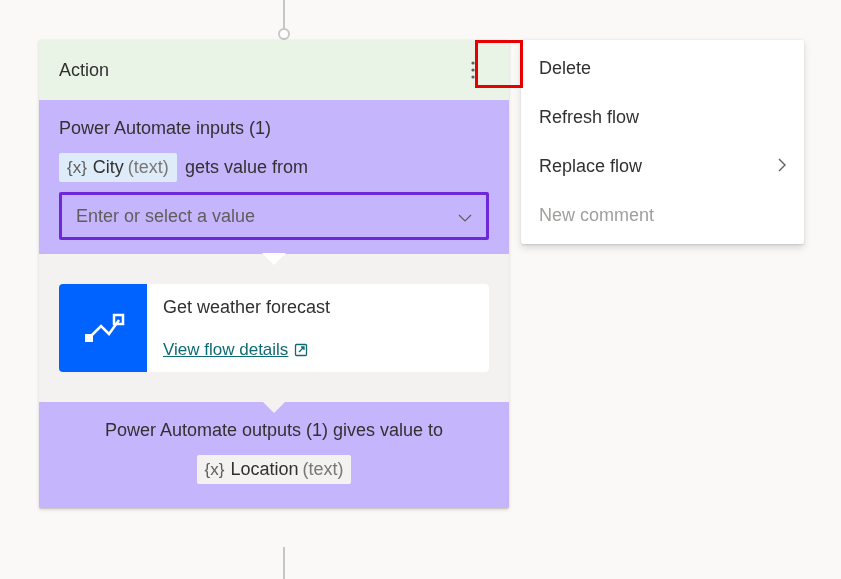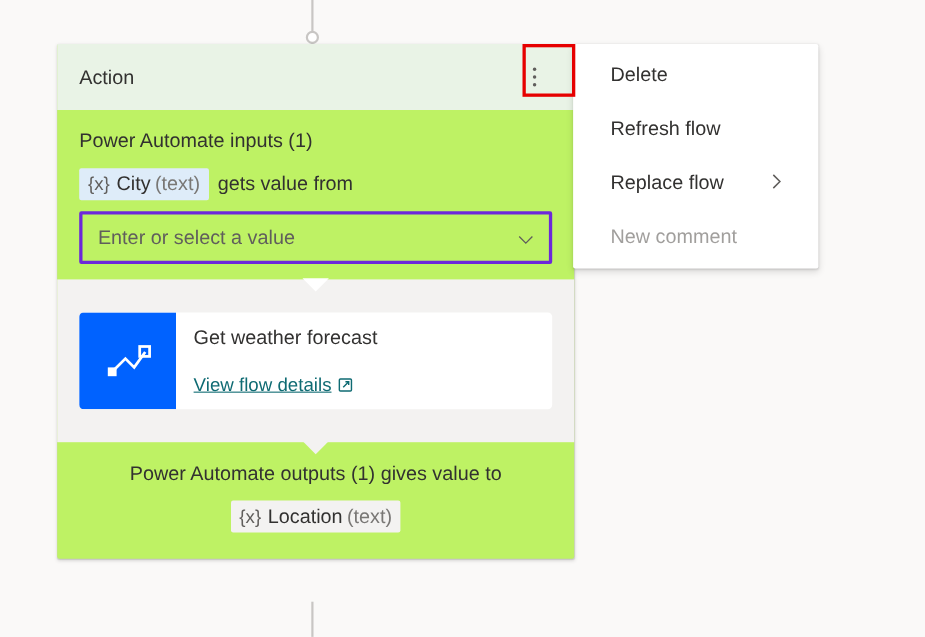--- a/index.html
+++ b/index.html
@@ -34,24 +34,24 @@
       left: 278px;
       top: 28px;
       width: 12px;
       height: 12px;
       border: 2px solid #c8c6c4;
       border-radius: 50%;
       background: #fff;
     }
     .card {
       position: absolute;
-      left: 52px;
+      left: 39px;
       top: 40px;
       width: 470px;
-      background: #bef264;
+      background: #c4b5fd;
       box-shadow: 0 1.6px 3.6px rgba(0,0,0,0.13), 0 0.3px 0.9px rgba(0,0,0,0.11);
       border-radius: 2px;
     }
     .card-header {
       background: #e9f3e6;
       padding: 14px 20px;
       display: flex;
       align-items: center;
       justify-content: space-between;
       font-size: 18px;
@@ -199,25 +199,25 @@
       width: 0;
       height: 0;
       border-left: 12px solid transparent;
       border-right: 12px solid transparent;
       border-top: 12px solid #f3f2f1;
     }
     .context-menu {
       position: absolute;
       left: 521px;
       top: 40px;
-      width: 223px;
+      width: 283px;
       background: #fff;
       box-shadow: 0 3.2px 7.2px rgba(0,0,0,0.13), 0 0.6px 1.8px rgba(0,0,0,0.11);
       border-radius: 2px;
-      padding: 4px 16px;
+      padding: 4px 0;
       z-index: 50;
     }
     .menu-item {
       padding: 14px 18px;
       font-size: 18px;
       color: #323130;
       cursor: pointer;
       display: flex;
       align-items: center;
       justify-content: space-between;

